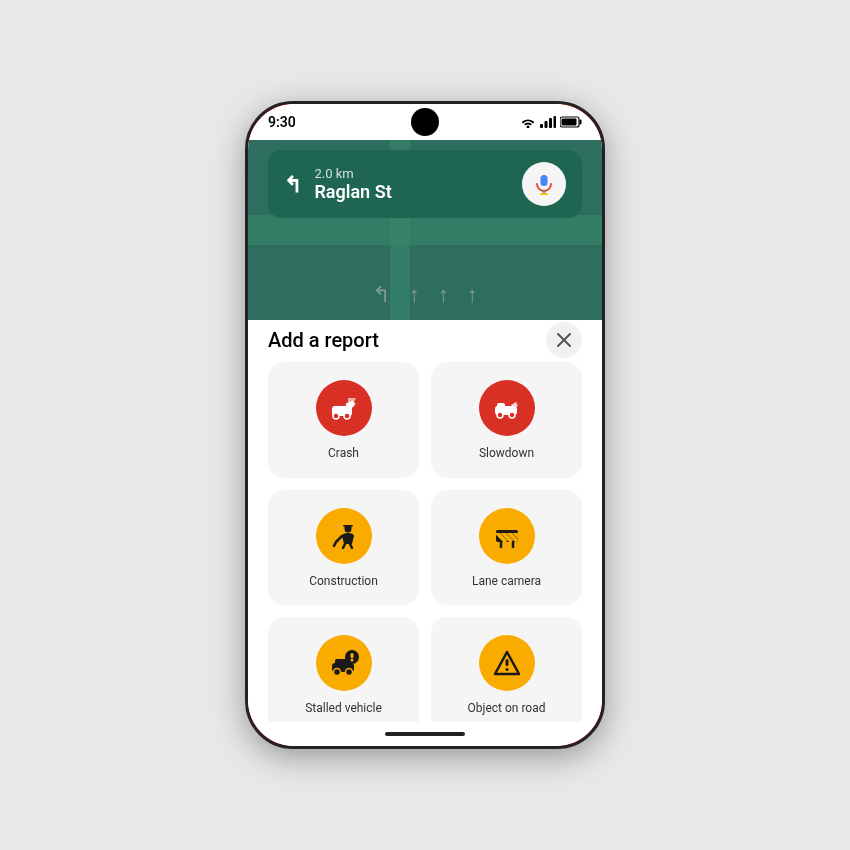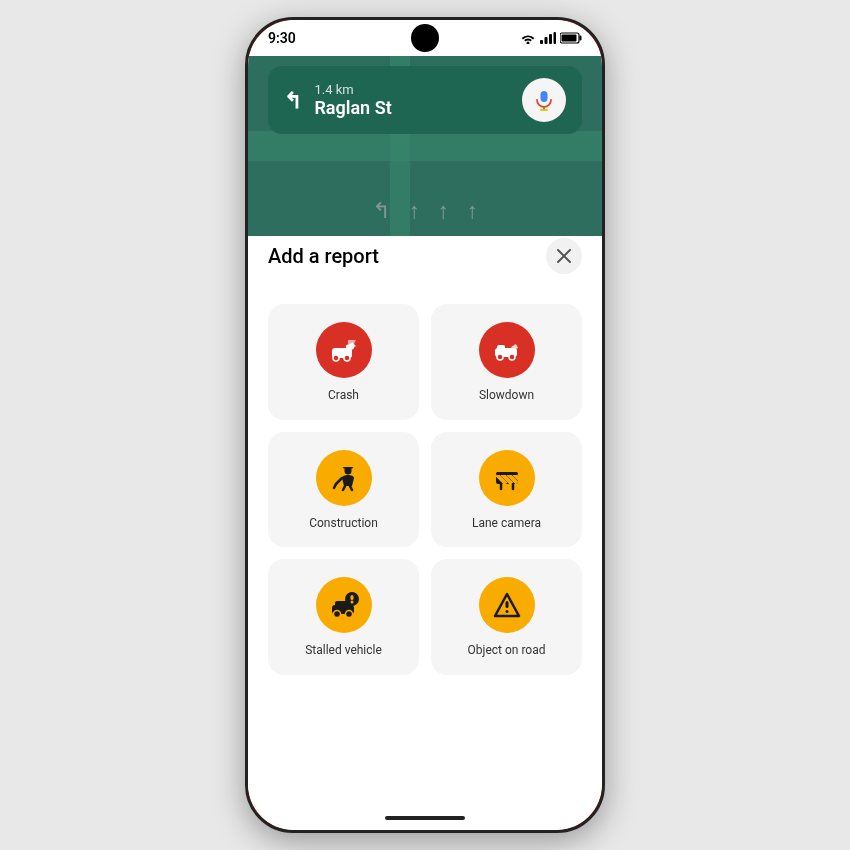--- a/index.html
+++ b/index.html
@@ -6,21 +6,21 @@
     body {
       background: #e8e8e8;
       display: flex;
       justify-content: center;
       align-items: center;
       min-height: 850px;
       font-family: 'Roboto', Arial, sans-serif;
     }
     .phone-frame {
       width: 360px;
-      height: 816px;
+      height: 648px;
       background: #ef4444;
       border-radius: 48px;
       border: 3px solid #222;
       position: relative;
       overflow: hidden;
       box-shadow: 0 8px 32px rgba(0,0,0,0.35);
     }
     .phone-screen {
       position: absolute;
       top: 0; left: 0; right: 0; bottom: 0;
@@ -149,21 +149,21 @@
       margin-top: -18px;
       padding: 20px 20px 10px 20px;
       overflow-y: auto;
       display: flex;
       flex-direction: column;
     }
     .sheet-header {
       display: flex;
       align-items: center;
       justify-content: space-between;
-      margin-bottom: 30px;
+      margin-bottom: 4px;
       gap: 24px;
     }
     .sheet-title {
       font-size: 20px;
       font-weight: 500;
       color: #000;
     }
     .close-btn {
       width: 36px;
       height: 36px;
@@ -260,21 +260,21 @@
     </div>
 
     <div class="map-area">
       <div class="map-bg">
         <div class="map-road-h"></div>
         <div class="map-road-v"></div>
       </div>
       <div class="nav-bar">
         <div class="nav-arrow">↰</div>
         <div class="nav-info">
-          <div class="nav-distance">1.4 km</div>
+          <div class="nav-distance">2.0 km</div>
           <div class="nav-street">Raglan St</div>
         </div>
         <div class="nav-mic-btn">
           <svg width="22" height="22" viewBox="0 0 22 22">
             <rect x="7.5" y="2" width="7" height="11" rx="3.5" fill="#4285f4"></rect>
             <path d="M4 11a7 7 0 0 0 14 0" fill="none" stroke="#ea4335" stroke-width="1.8" stroke-linecap="round"></path>
             <line x1="11" y1="18" x2="11" y2="21" stroke="#34a853" stroke-width="1.8" stroke-linecap="round"></line>
             <line x1="8" y1="21" x2="14" y2="21" stroke="#fbbc05" stroke-width="1.8" stroke-linecap="round"></line>
           </svg>
         </div>

